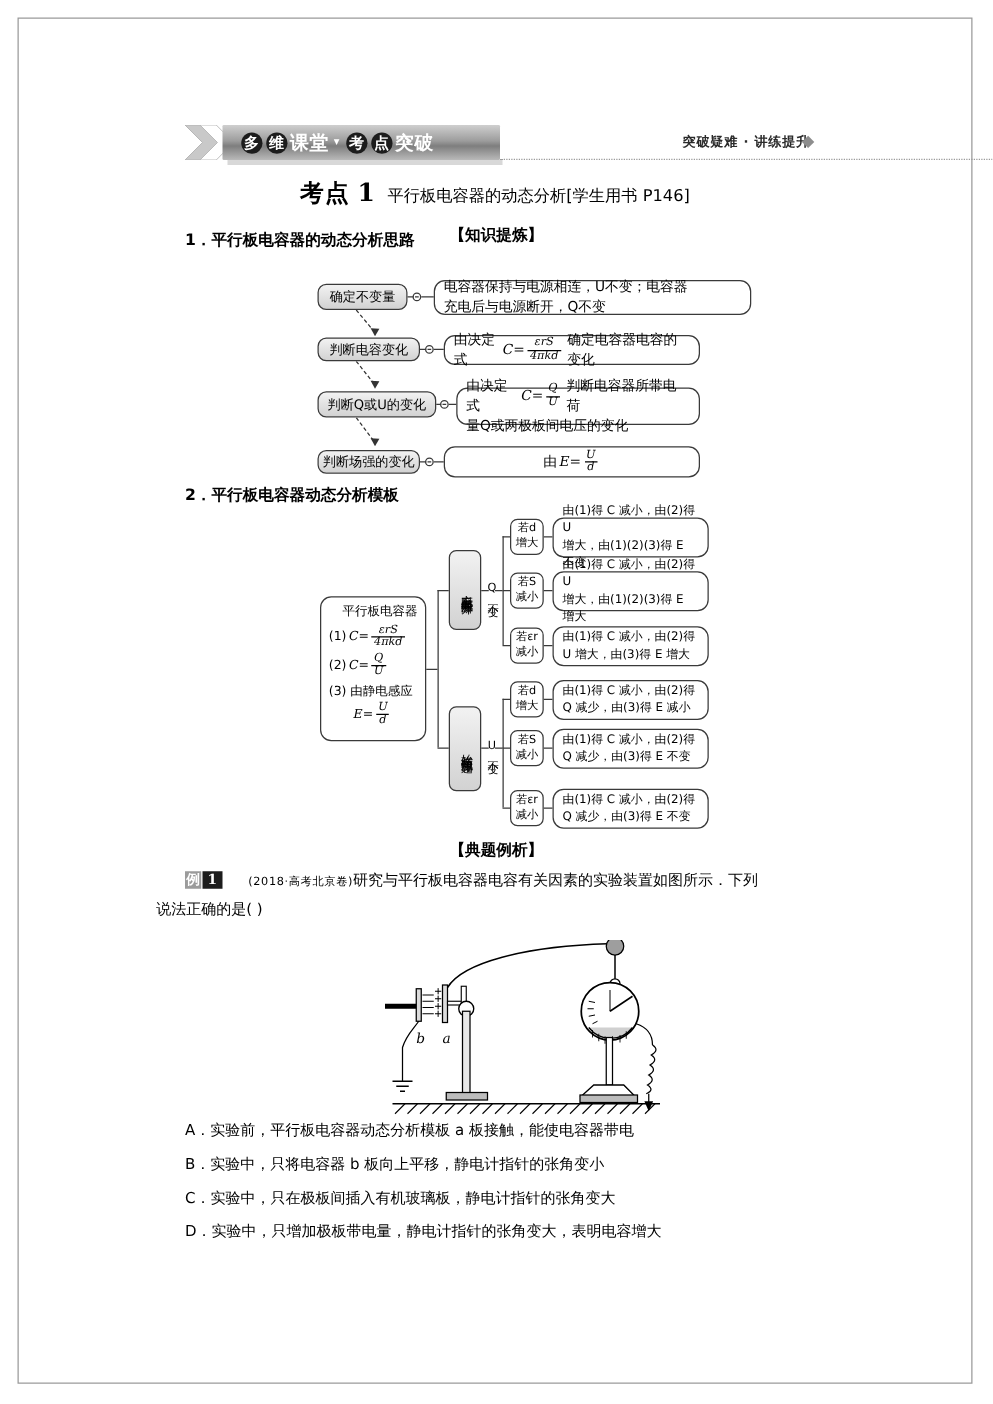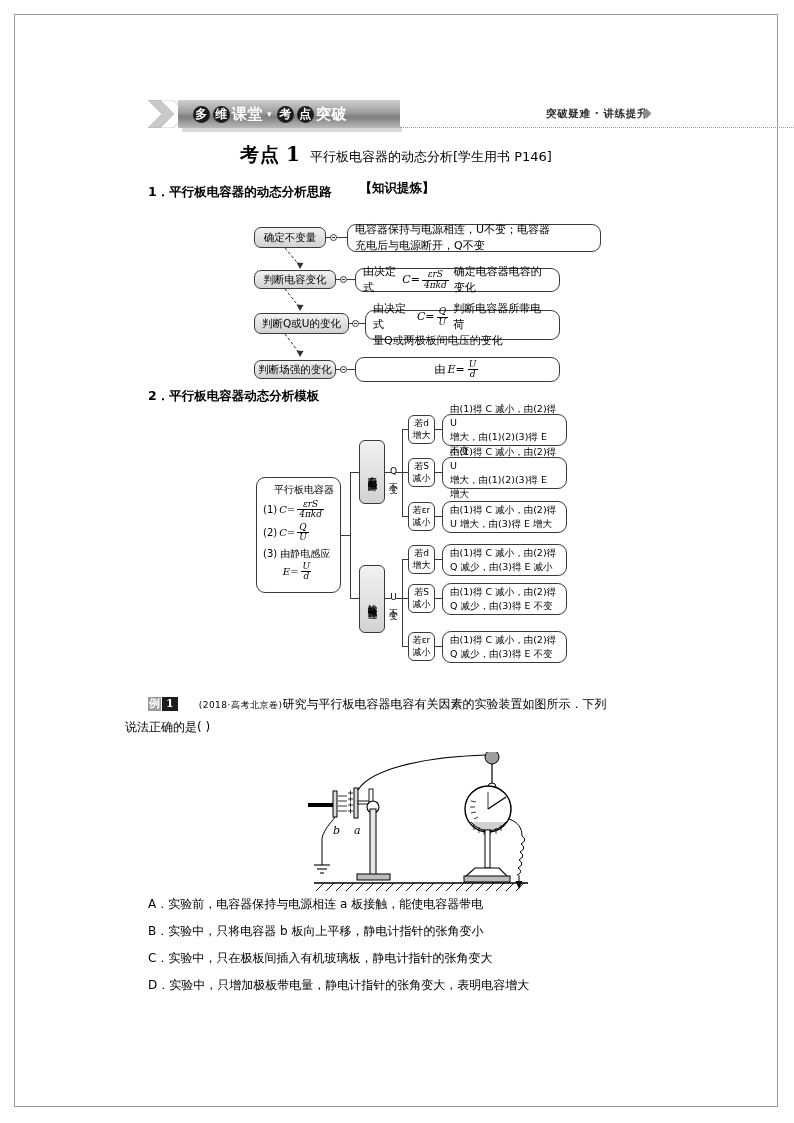--- a/index.html
+++ b/index.html
@@ -480,20 +480,21 @@
       <span>若εr</span>
       <span>减小</span>
     </div>
     <div class="conn" style="left:435px; top:646px; width:7px;"></div>
     <div class="rbox" style="left:442px; top:631px; width:125px; height:32px; font-size:9.5px; line-height:1.5;">
       <div>由(1)得 C 减小，由(2)得</div>
       <div>Q 减少，由(3)得 E 不变</div>
     </div>
   </div>
 
+  <div class="center-head" style="top:672px;">【典题例析】</div>
 
   <div class="para" style="left:148px; top:692px;">
     <span class="ex-badge">
       <span class="g">例</span><span class="b">1</span>
     </span><span class="small-src">(2018·高考北京卷)</span><span>研究与平行板电容器电容有关因素的实验装置如图所示．下列</span>
   </div>
   <div class="para" style="left:125px; top:716px;">说法正确的是(        )</div>
 
   <div style="position:absolute; left:300px; top:752px;">
     <svg width="240" height="145" viewBox="0 0 240 145">
@@ -597,18 +598,18 @@
       <path d="M209,67 C218,70 222,76 222,84" fill="none" stroke="#000" stroke-width="1"></path>
       <path d="M222,84 q6,4 -1,8 q6,4 -1,8 q6,4 -1,8 q6,4 -1,8 q6,4 -1,7" fill="none" stroke="#000" stroke-width="1"></path>
       <line x1="219" y1="123" x2="219" y2="133" stroke="#000" stroke-width="1"></line>
       <polygon points="219,137 215.5,129 222.5,129" fill="#000"></polygon>
 
       <text x="33" y="82" font-family="DejaVu Serif, serif" font-style="italic" font-size="11">b</text>
       <text x="54" y="82" font-family="DejaVu Serif, serif" font-style="italic" font-size="11">a</text>
     </svg>
   </div>
 
-  <div class="opt" style="left:148px; top:896px;">A．实验前，电容器保持与电源相连 a 板接触，能使电容器带电</div>
+  <div class="opt" style="left:148px; top:896px;">A．实验前，平行板电容器动态分析模板 a 板接触，能使电容器带电</div>
   <div class="opt" style="left:148px; top:923px;">B．实验中，只将电容器 b 板向上平移，静电计指针的张角变小</div>
   <div class="opt" style="left:148px; top:950px;">C．实验中，只在极板间插入有机玻璃板，静电计指针的张角变大</div>
   <div class="opt" style="left:148px; top:977px;">D．实验中，只增加极板带电量，静电计指针的张角变大，表明电容增大</div>
 
 </div>
 
 </body></html>

